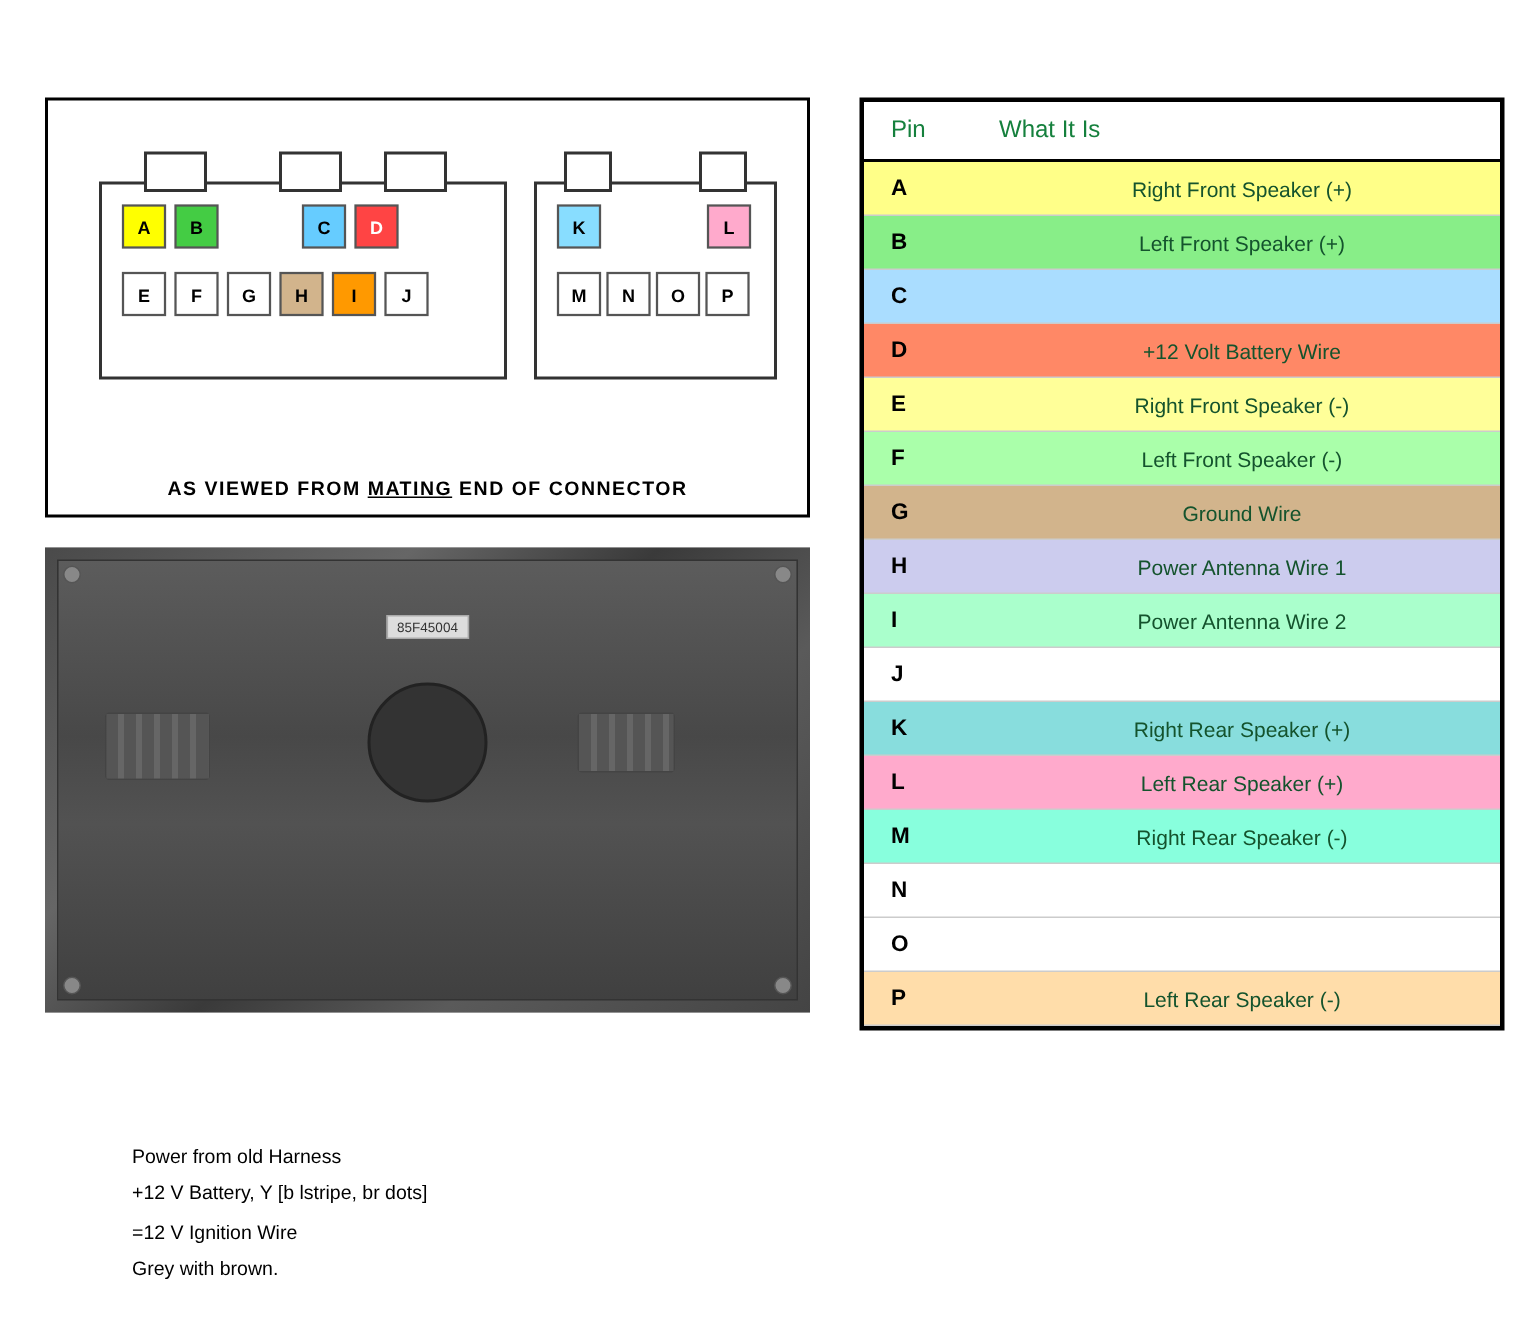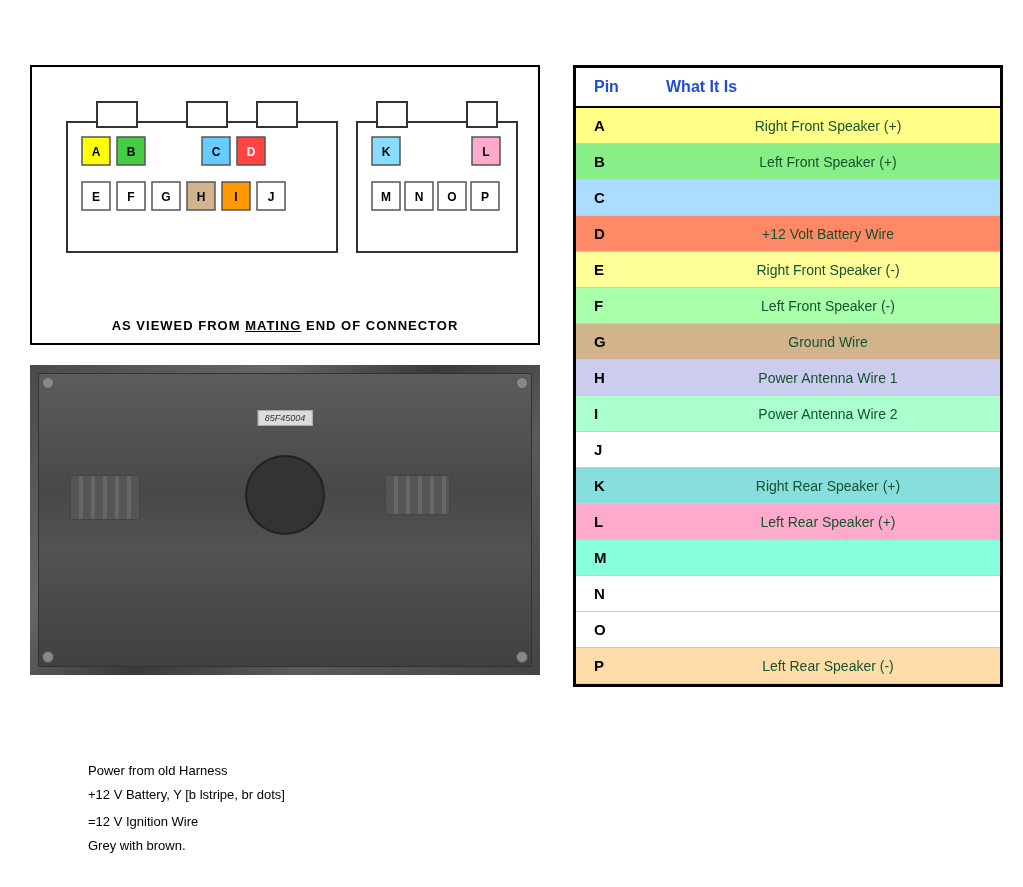--- a/index.html
+++ b/index.html
@@ -122,22 +122,22 @@
 
     .pin-table-header {
       display: flex;
       background: #fff;
       border-bottom: 2px solid #000;
       padding: 10px 0;
     }
 
     .pin-col-header {
       font-size: 16px;
-      font-weight: bold;
-      color: #1d4ed8;
+      font-weight: normal;
+      color: #15803d;
     }
 
     .pin-col {
       width: 70px;
       padding-left: 18px;
       flex-shrink: 0;
     }
 
     .what-col {
       flex: 1;
@@ -268,21 +268,21 @@
 
     <div class="photo-connector" style="top:110px; left:40px; width:70px; height:45px; border-radius:3px;">
       <div style="width:100%; height:100%; background: repeating-linear-gradient(90deg, #555 0px, #555 8px, #666 8px, #666 12px);"></div>
     </div>
     <div class="photo-connector" style="top:110px; right:90px; width:65px; height:40px; border-radius:3px;">
       <div style="width:100%; height:100%; background: repeating-linear-gradient(90deg, #555 0px, #555 8px, #666 8px, #666 12px);"></div>
     </div>
 
     <div style="position:absolute; top:90px; left:50%; transform:translateX(-50%); width:80px; height:80px; background:#333; border-radius:50%; border:2px solid #222;"></div>
 
-    <div style="position:absolute; top:45px; left:50%; transform:translateX(-50%); background:#ddd; padding:2px 6px; font-size:9px; color:#333; border:1px solid #aaa;font-style:italic;">85F45004</div>
+    <div style="position:absolute; top:45px; left:50%; transform:translateX(-50%); background:#ddd; padding:2px 6px; font-size:9px; color:#333; border:1px solid #aaa;">85F45004</div>
   </div>
 </div>
 
 <div class="notes-area">
   <div>Power from old Harness</div>
   <div>+12 V Battery, Y [b lstripe, br dots]</div>
   <div style="margin-top:4px;">=12 V Ignition Wire</div>
   <div>Grey with brown.</div>
 </div>
 
@@ -334,20 +334,21 @@
       <div class="pin-row row-cyan">
         <div class="pin-letter">K</div>
         <div class="pin-desc">Right Rear Speaker (+)</div>
       </div>
       <div class="pin-row row-pink">
         <div class="pin-letter">L</div>
         <div class="pin-desc">Left Rear Speaker (+)</div>
       </div>
       <div class="pin-row row-aqua">
         <div class="pin-letter">M</div>
+        <div class="pin-desc">Right Rear Speaker (-)</div>
       </div>
       <div class="pin-row row-empty">
         <div class="pin-letter">N</div>
         <div class="pin-desc"></div>
       </div>
       <div class="pin-row row-empty">
         <div class="pin-letter">O</div>
         <div class="pin-desc"></div>
       </div>
       <div class="pin-row row-peach">

